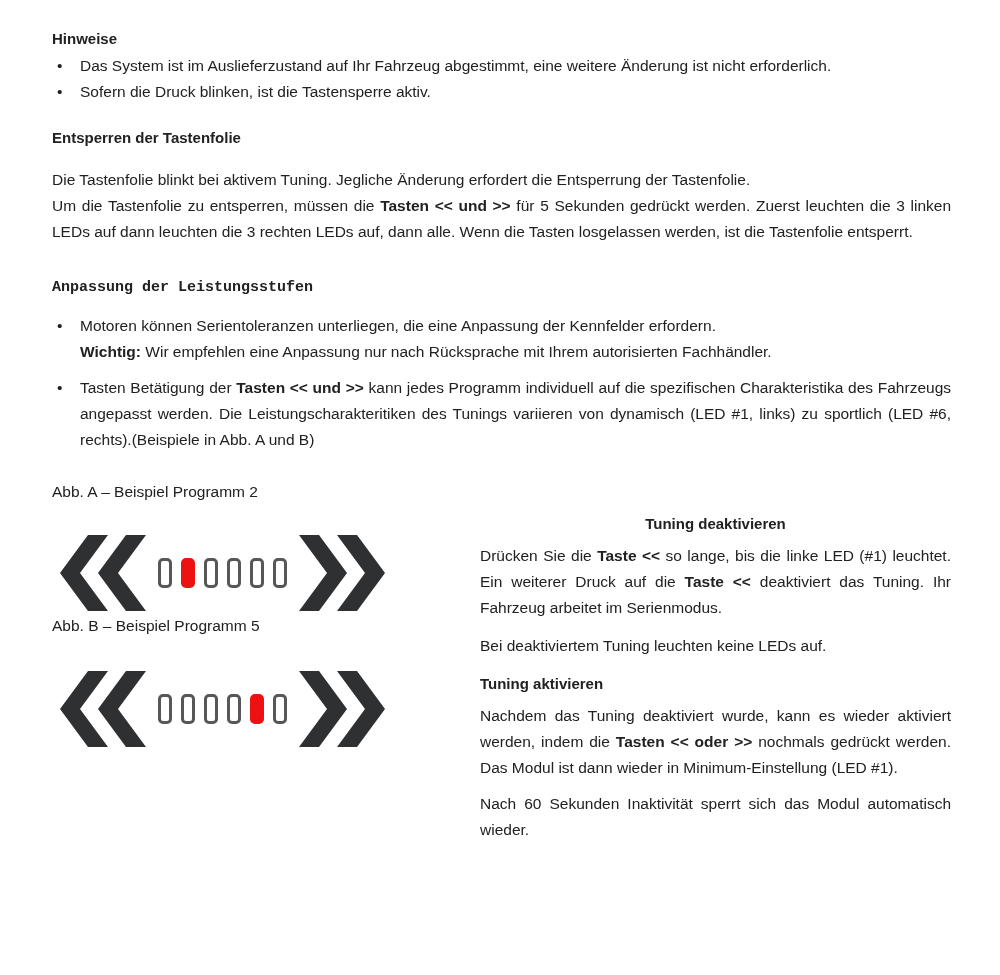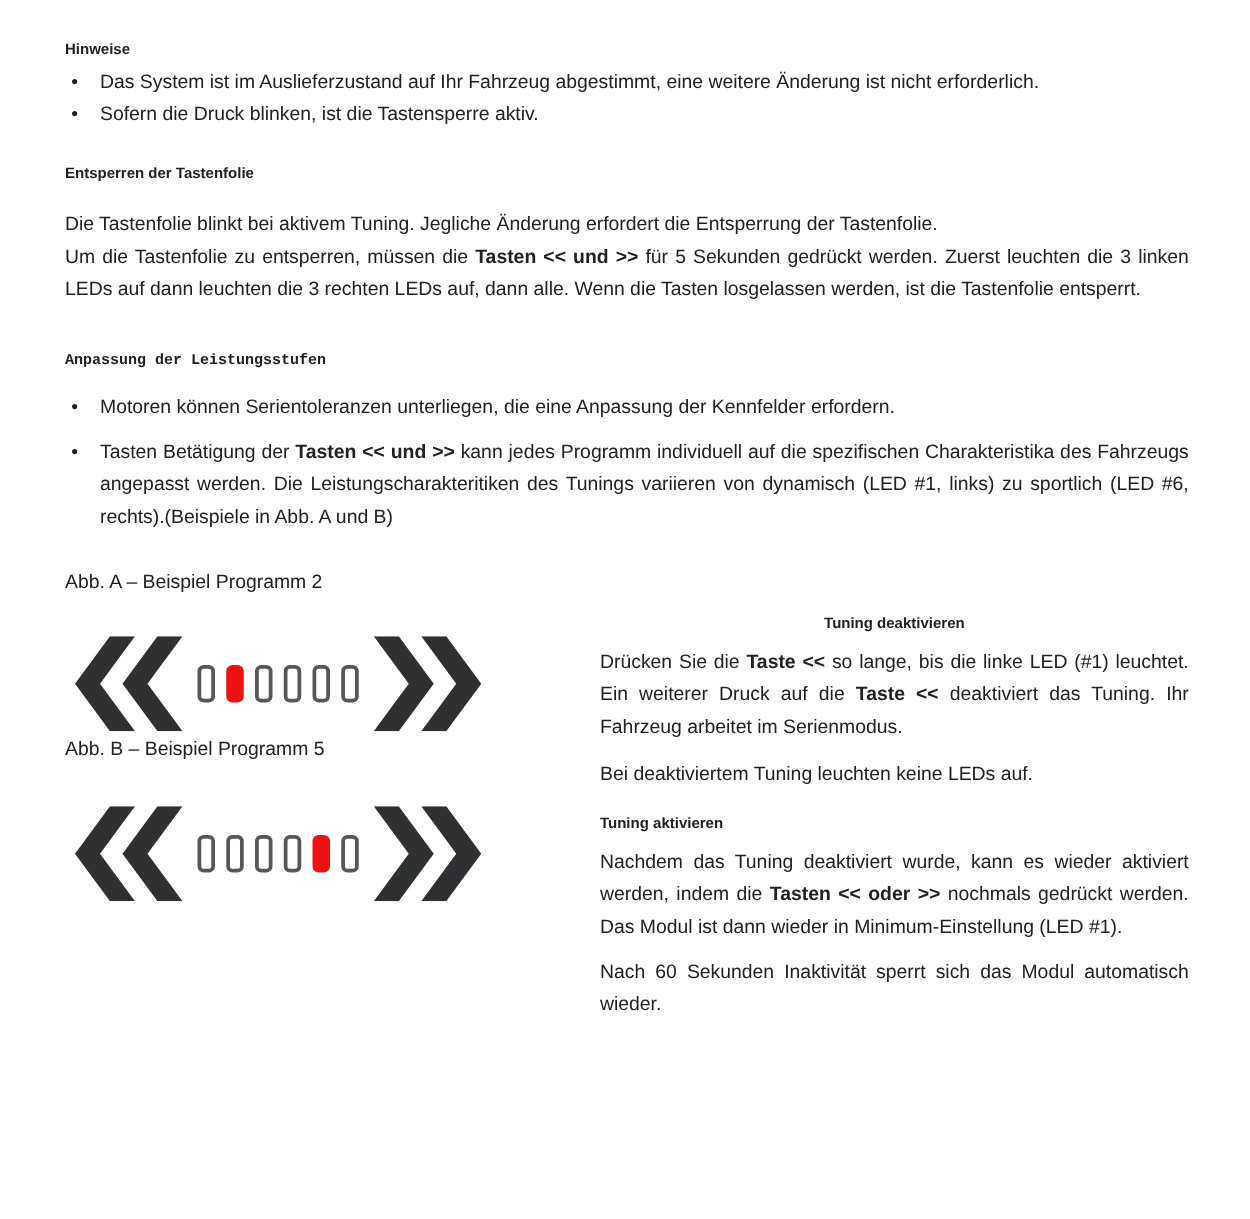--- a/index.html
+++ b/index.html
@@ -10,21 +10,21 @@
   }
   *{box-sizing:border-box;}
   html,body{margin:0;padding:0;}
   body{
     width:1000px;height:975px;overflow:hidden;
     background:#ffffff;color:#212121;
     font-family:"Liberation Sans",sans-serif;
     font-size:15.5px;line-height:26px;
   }
   .page{width:1000px;height:975px;padding:28px 49px 0 52px;}
-  h2{font-size:12px;line-height:22px;font-weight:700;margin:0;}
+  h2{font-size:15px;line-height:22px;font-weight:700;margin:0;}
   p{margin:0;}
   .just{text-align:justify;}
   .b{font-weight:700;}
 
   ul{margin:0;padding:0;list-style:none;}
   li{position:relative;padding-left:28px;}
   li::before{content:"\2022";position:absolute;left:5px;top:0;}
   ul.first{margin-top:3px;}
   ul.second{margin-top:14px;}
   ul.second li + li{margin-top:10px;}
@@ -66,20 +66,21 @@
   </ul>
 
   <h2 class="h-entsperren">Entsperren der Tastenfolie</h2>
   <p class="p-first"><span>Die Tastenfolie blinkt bei aktivem Tuning. Jegliche Änderung erfordert die Entsperrung der Tastenfolie.</span></p>
   <p class="just"><span>Um die Tastenfolie zu entsperren, müssen die </span><span class="b">Tasten &lt;&lt; und &gt;&gt;</span><span> für 5 Sekunden gedrückt werden. Zuerst leuchten die 3 linken LEDs auf dann leuchten die 3 rechten LEDs auf, dann alle. Wenn die Tasten losgelassen werden, ist die Tastenfolie entsperrt.</span></p>
 
   <h2 class="h-anpassung">Anpassung der Leistungsstufen</h2>
   <ul class="second">
     <li>
       <div><span>Motoren können Serientoleranzen unterliegen, die eine Anpassung der Kennfelder erfordern.</span></div>
+      <div><span class="b">Wichtig:</span><span> Wir empfehlen eine Anpassung nur nach Rücksprache mit Ihrem autorisierten Fachhändler.</span></div>
     </li>
     <li class="just"><span>Tasten Betätigung der </span><span class="b">Tasten &lt;&lt; und &gt;&gt;</span><span> kann jedes Programm individuell auf die spezifischen Charakteristika des Fahrzeugs angepasst werden. Die Leistungscharakteritiken des Tunings variieren von dynamisch (LED #1, links) zu sportlich (LED #6, rechts).(Beispiele in Abb. A und B)</span></li>
   </ul>
 
   <div class="columns">
 
     <div class="col-left">
       <div class="fig-label">Abb. A – Beispiel Programm 2</div>
       <div class="fig-graphic">
         <svg class="chev" viewBox="0 0 86 76" aria-hidden="true">

